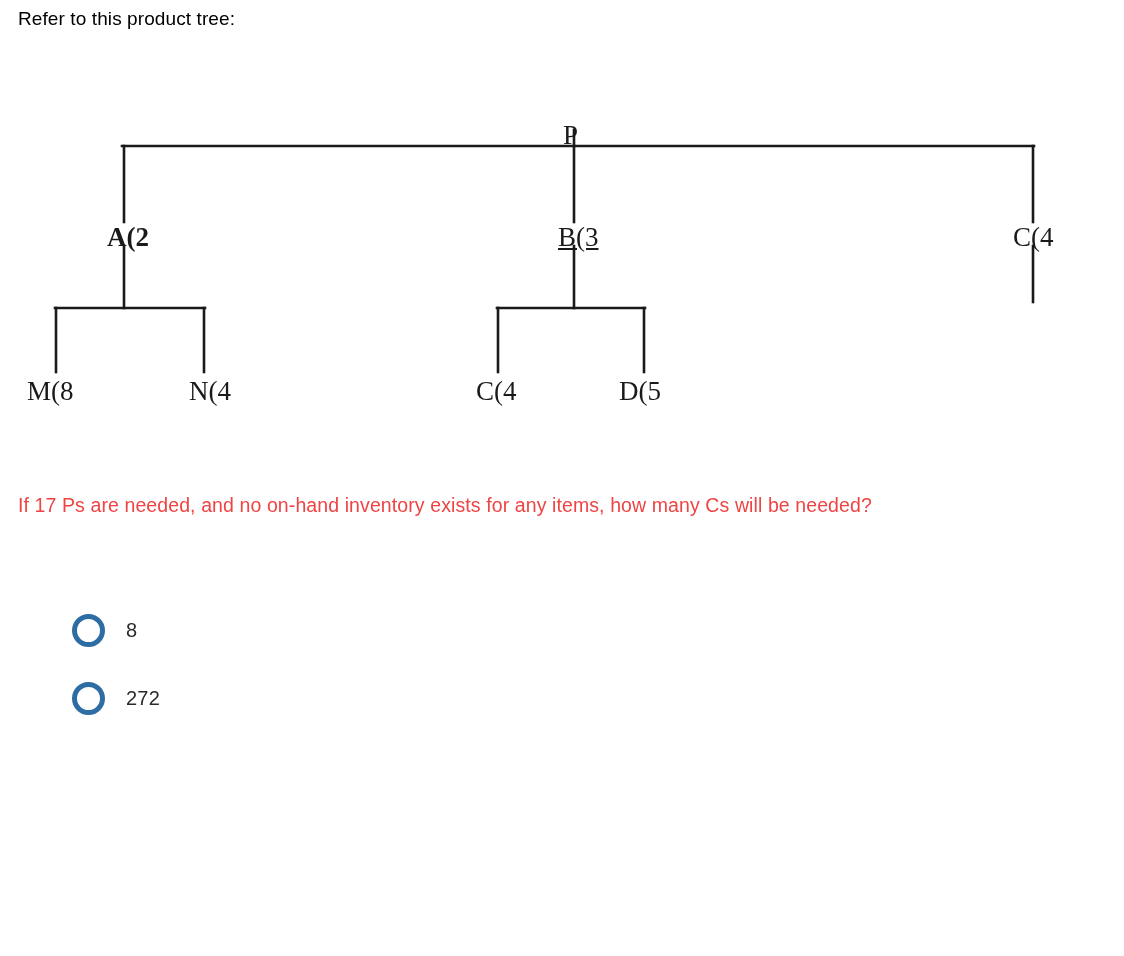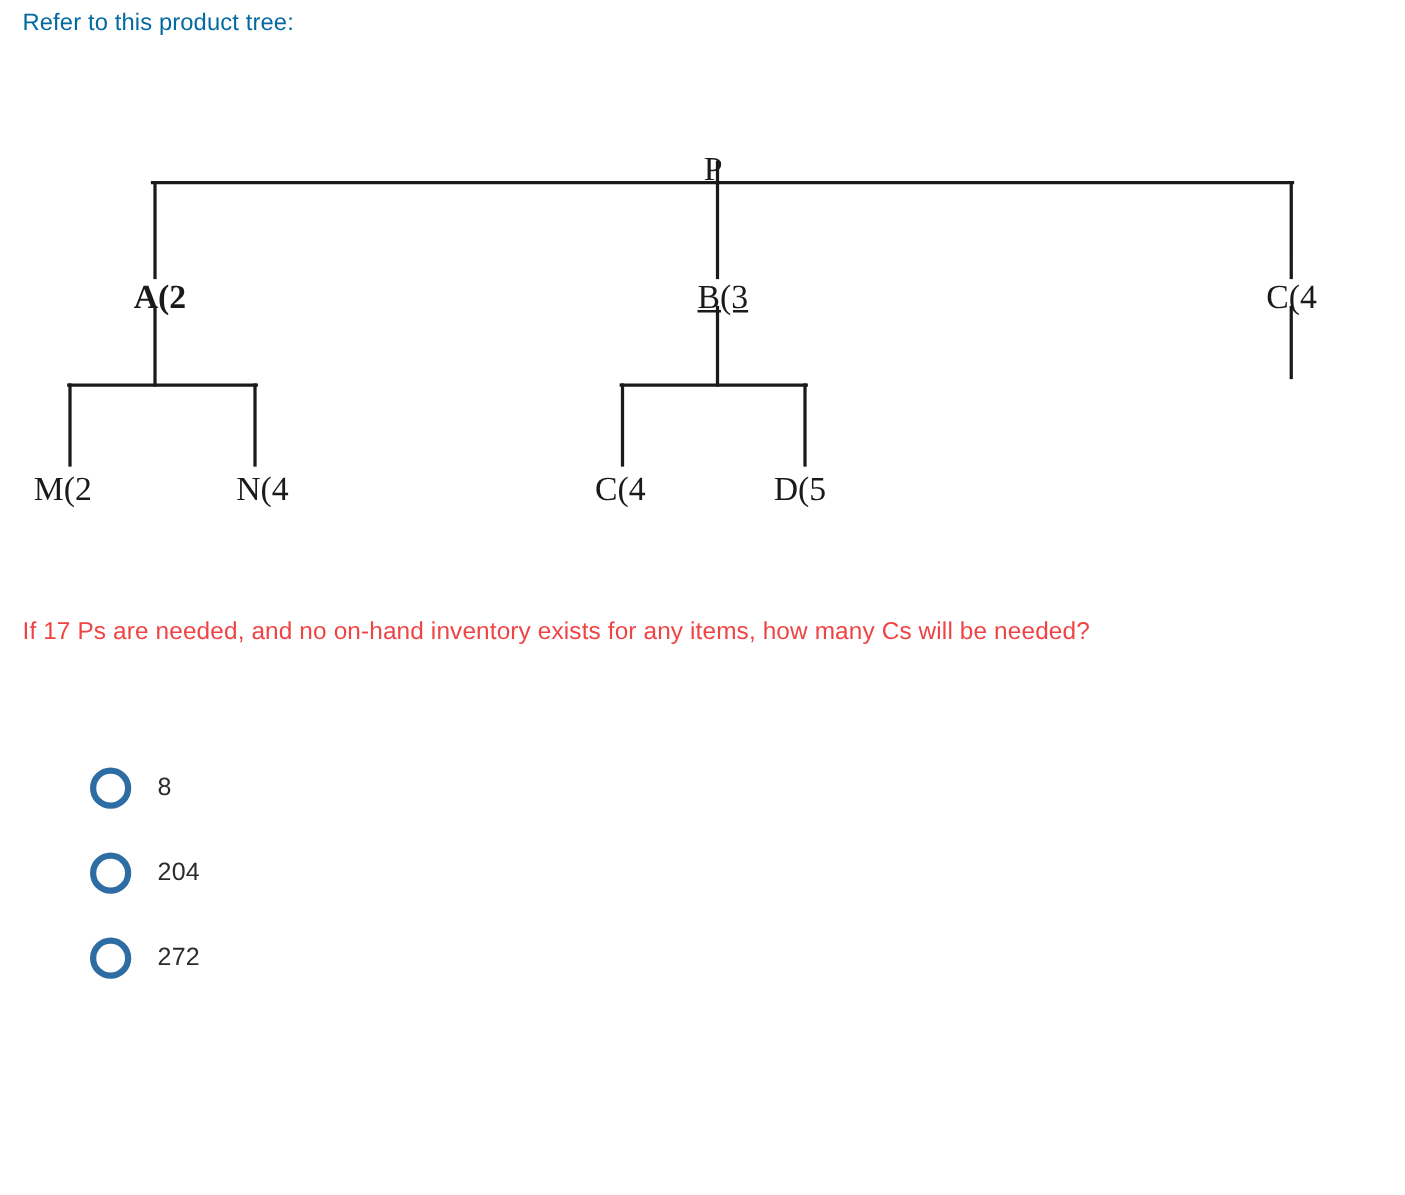--- a/index.html
+++ b/index.html
@@ -14,21 +14,21 @@
     font-family: "Liberation Sans", sans-serif;
     -webkit-font-smoothing: antialiased;
   }
 
   
   .intro {
     position: absolute;
     left: 18px;
     top: 8px;
     font-size: 19px;
-    color: #0369a1;
+    color: #000000;
     letter-spacing: 0.1px;
     white-space: nowrap;
   }
 
   
   .tree {
     position: absolute;
     left: 0;
     top: 100px;
     width: 1124px;
@@ -115,34 +115,30 @@
       <line x1="1033" y1="146" x2="1033" y2="202"></line>
     </g>
   </svg>
 
   <div class="node-label" style="left:563px; top:22px;">P</div>
 
   <div class="node-label" style="left:107px; top:124px;font-weight:bold;">A(2</div>
   <div class="node-label" style="left:558px; top:124px;text-decoration:underline;">B(3</div>
   <div class="node-label" style="left:1013px; top:124px;">C(4</div>
 
-  <div class="node-label" style="left:27px; top:278px;">M(2</div>
+  <div class="node-label" style="left:27px; top:278px;">M(8</div>
   <div class="node-label" style="left:189px; top:278px;">N(4</div>
   <div class="node-label" style="left:476px; top:278px;">C(4</div>
   <div class="node-label" style="left:619px; top:278px;">D(5</div>
 </div>
 
 <div class="question">If 17 Ps are needed, and no on-hand inventory exists for any items, how many Cs will be needed?</div>
 
 <div class="options">
   <div class="option-row">
     <span class="radio"></span>
     <span class="option-label">8</span>
   </div>
   <div class="option-row">
     <span class="radio"></span>
-    <span class="option-label">204</span>
-  </div>
-  <div class="option-row">
-    <span class="radio"></span>
     <span class="option-label">272</span>
   </div>
 </div>
 
 </body></html>

